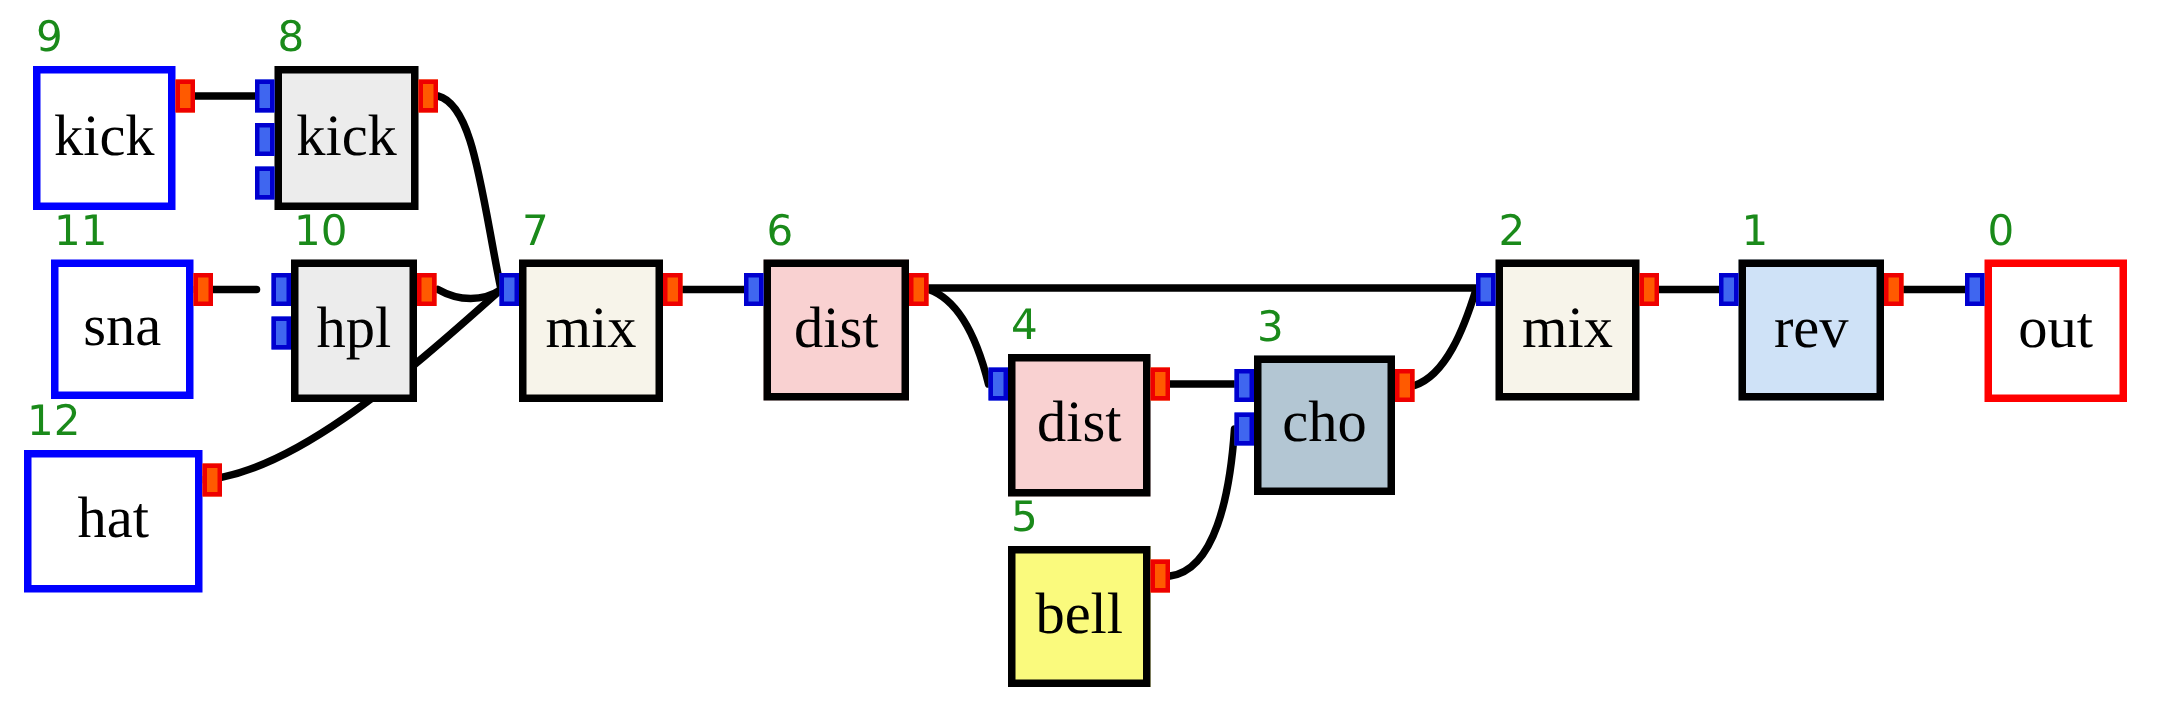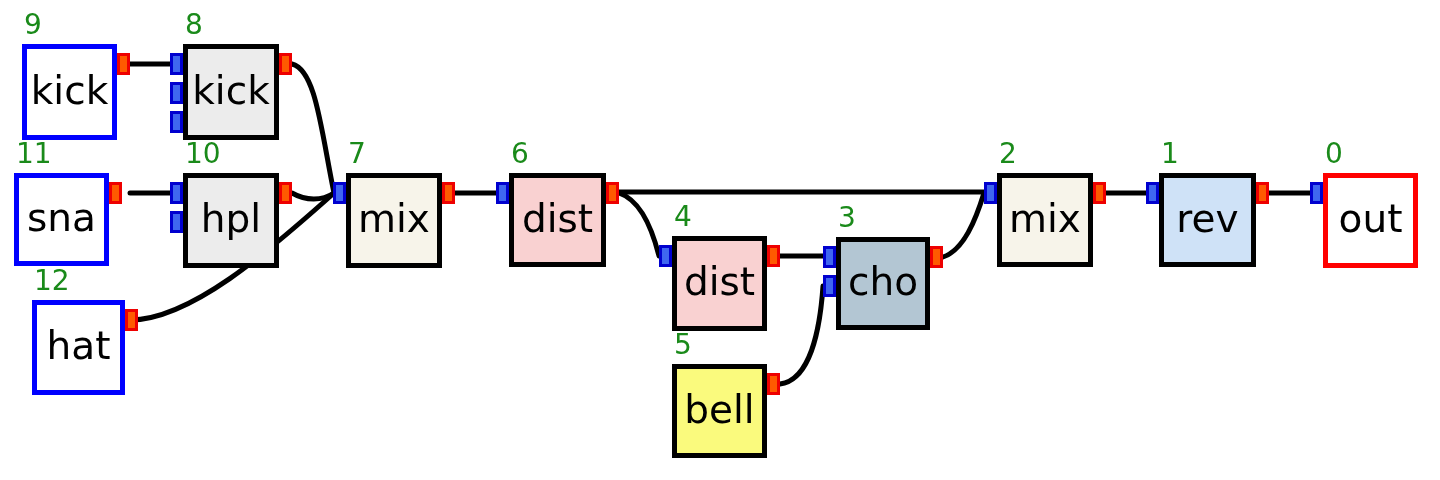--- a/index.html
+++ b/index.html
@@ -14,20 +14,21 @@
   .wires path{stroke:#000000;stroke-width:5;fill:none;stroke-linecap:round;}
   .node{
     position:absolute;z-index:2;
     box-sizing:border-box;
     border:5px solid #000;
     display:flex;align-items:center;justify-content:center;
   }
   .node-label{
     font-size:39px;color:#000;line-height:1;transform:translateY(-2px);
     white-space:nowrap;
+    font-family:Liberation Serif, serif;
   }
   .node-id{
     position:absolute;left:-3px;top:-40px;
     font-size:28px;line-height:1.15;color:#1a8a1a;
   }
   .k-source{background:#ffffff;border-color:#0000ff;}
   .k-filter{background:#ececec;border-color:#000000;}
   .k-mix{background:#f7f4ea;border-color:#000000;}
   .k-dist{background:#f9d1d1;border-color:#000000;}
   .k-cho{background:#b3c6d3;border-color:#000000;}
@@ -71,35 +72,35 @@
 
   <div class="node k-filter" style="left:183px;top:44px;width:96px;height:96px">
     <span class="node-id">8</span>
     <span class="node-label">kick</span>
     <span class="port in p0"></span>
     <span class="port in p1"></span>
     <span class="port in p2"></span>
     <span class="port out p0"></span>
   </div>
 
-  <div class="node k-source" style="left:14px;top:173px;width:95px;height:93px">
+  <div class="node k-source" style="left:34px;top:173px;width:95px;height:93px">
     <span class="node-id">11</span>
     <span class="node-label">sna</span>
     <span class="port out p0"></span>
   </div>
 
-  <div class="node k-filter" style="left:183px;top:173px;width:96px;height:95px">
+  <div class="node k-filter" style="left:194px;top:173px;width:84px;height:95px">
     <span class="node-id">10</span>
     <span class="node-label">hpl</span>
     <span class="port in p0"></span>
     <span class="port in p1"></span>
     <span class="port out p0"></span>
   </div>
 
-  <div class="node k-source" style="left:32px;top:300px;width:93px;height:95px">
+  <div class="node k-source" style="left:16px;top:300px;width:119px;height:95px">
     <span class="node-id">12</span>
     <span class="node-label">hat</span>
     <span class="port out p0"></span>
   </div>
 
   <div class="node k-mix" style="left:346px;top:173px;width:96px;height:95px">
     <span class="node-id">7</span>
     <span class="node-label">mix</span>
     <span class="port in p0"></span>
     <span class="port out p0"></span>

